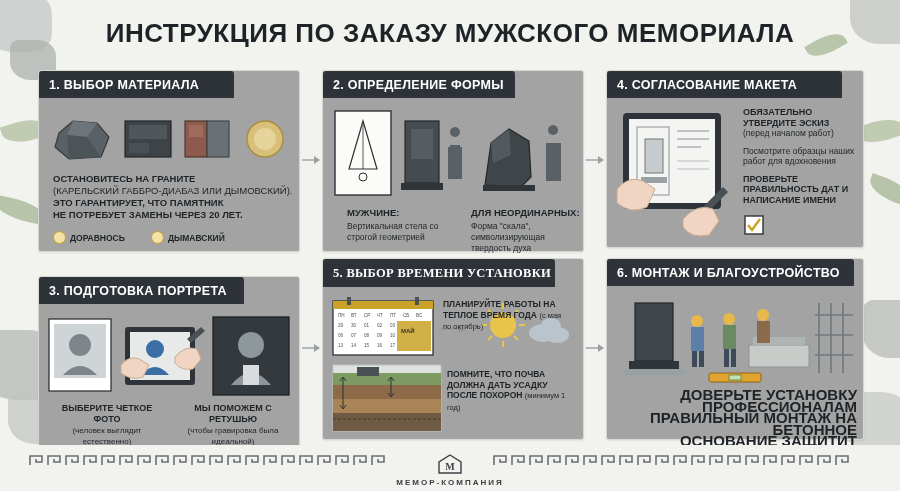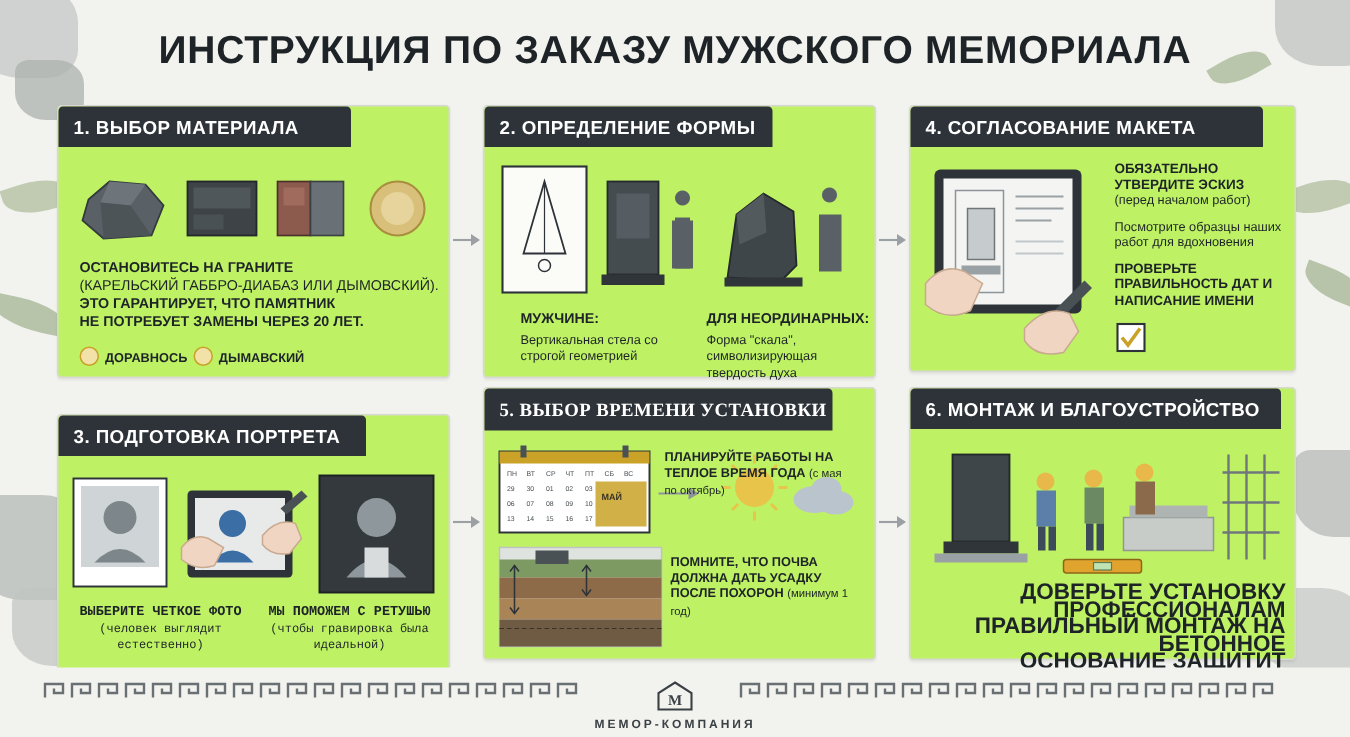--- a/index.html
+++ b/index.html
@@ -19,21 +19,21 @@
   .title {
     position:absolute; top:18px; left:0; width:900px;
     text-align:center;
     font-size:26px; font-weight:bold; letter-spacing:.5px;
     color:#1d2326;
   }
 
   
   .card {
     position:absolute;
-    background:#bef264;
+    background:#a3a3a3;
     border:1px solid #d8d8d2;
     border-radius:3px;
     box-shadow:0 1px 2px rgba(0,0,0,.08);
   }
   .card-head {
     background:#2d3338;
     color:#ffffff;
     font-size:12.5px;
     font-weight:bold;
     letter-spacing:.3px;
@@ -44,38 +44,38 @@
     white-space:nowrap;
   }
   .card-body { position:absolute; top:30px; left:0; right:0; bottom:0; }
 
   
   #card1 { left:38px; top:70px; width:262px; height:182px; }
   #card1 .card-head { width:195px; }
   .stone-row { position:absolute; top:12px; left:14px; width:236px; height:52px; }
   .c1-text { position:absolute; left:14px; top:72px; width:240px; font-size:9.5px; line-height:12px; color:#1d2326; font-weight:bold; }
   .c1-text .reg { font-weight:normal; }
-  .badges { position:absolute; left:14px; top:130px; display:flex; gap:4px; align-items:center; }
+  .badges { position:absolute; left:14px; top:130px; display:flex; gap:26px; align-items:center; }
   .badge { display:flex; align-items:center; gap:4px; font-size:8.5px; font-weight:bold; color:#1d2326; }
   .badge .dot { width:13px; height:13px; border-radius:50%; border:1.5px solid #c9a227; background:#f2e2a8; }
 
   
   #card2 { left:322px; top:70px; width:262px; height:182px; }
   #card2 .card-head { width:192px; }
   .c2-art { position:absolute; left:10px; top:6px; width:242px; height:96px; }
   .c2-cols { position:absolute; left:24px; top:106px; width:240px; display:flex; gap:14px; }
   .c2-col { width:110px; font-size:8.5px; line-height:11px; color:#1d2326; }
   .c2-col .h { font-weight:bold; font-size:9.5px; display:block; margin-bottom:3px; }
 
   
   #card3 { left:38px; top:276px; width:262px; height:182px; }
   #card3 .card-head { width:205px; }
   .c3-art { position:absolute; left:8px; top:6px; width:246px; height:86px; }
   .c3-cols { position:absolute; left:10px; top:96px; width:244px; display:flex; gap:10px; }
-  .c3-col { width:116px; font-size:9px; line-height:11px; text-align:center; color:#1d2326;font-family:Liberation Mono, monospace; }
+  .c3-col { width:116px; font-size:9px; line-height:11px; text-align:center; color:#1d2326; }
   .c3-col .h { font-weight:bold; display:block; }
   .c3-col .r { font-weight:normal; font-size:8px; }
 
   
   #card4 { left:606px; top:70px; width:258px; height:178px; }
   #card4 .card-head { width:235px; }
   .c4-left { position:absolute; left:6px; top:4px; width:126px; height:148px; }
   .c4-right { position:absolute; left:136px; top:6px; width:116px; font-size:8.5px; line-height:10.5px; color:#1d2326; }
   .c4-right .h { font-weight:bold; font-size:9px; display:block; }
   .c4-right .r { font-weight:normal; }

